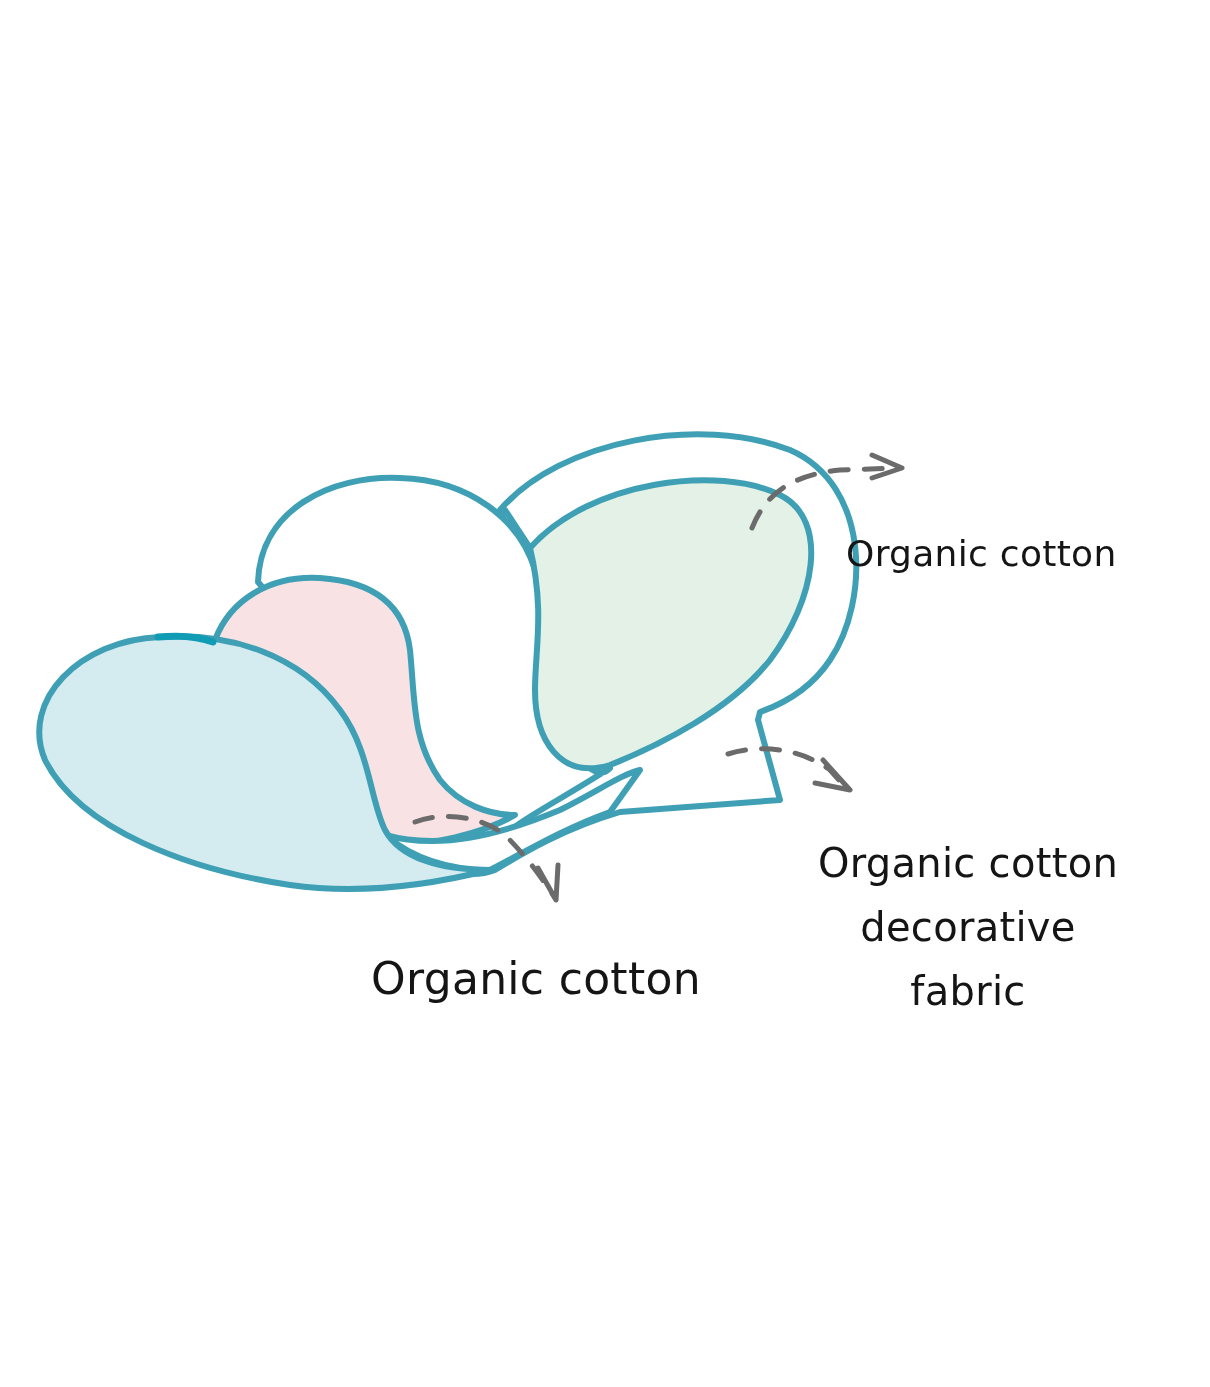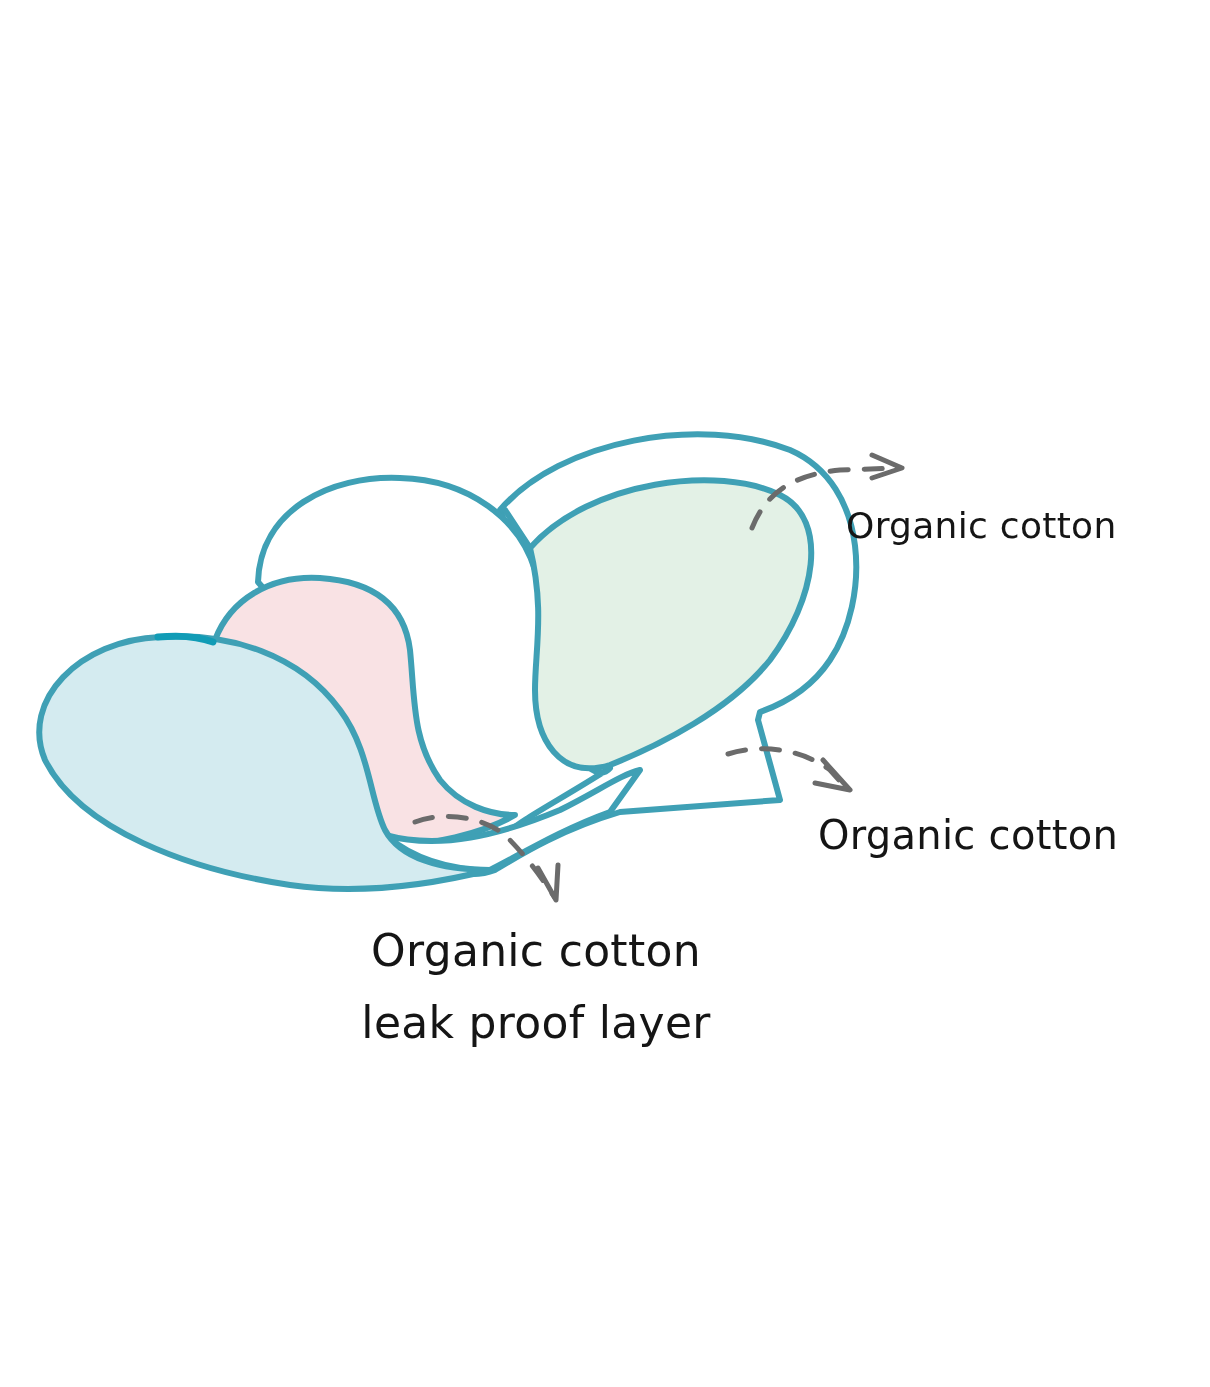--- a/index.html
+++ b/index.html
@@ -1,20 +1,20 @@
 <!DOCTYPE html>
 <html><head>
 <meta charset="utf-8">
 <style>
   html, body { margin: 0; padding: 0; background: #ffffff; }
   body { width: 1210px; height: 1387px; position: relative; overflow: hidden;
          font-family: "DejaVu Sans", sans-serif; }
   #diagram { position: absolute; left: 0; top: 0; width: 1210px; height: 1387px; }
   .label { position: absolute; color: #151515; text-align: center; white-space: nowrap;
-           font-family: "DejaVu Sans", sans-serif; letter-spacing: 0.3px; }
+           font-family: "DejaVu Sans", sans-serif; letter-spacing: 0.3px; margin-top: 28px; }
   .label span { display: block; }
   #label-absorbent { left: 846px; top: 497px; width: 330px; font-size: 36px; line-height: 58px; text-align: left; }
   #label-decorative { left: 780px; top: 803px; width: 376px; font-size: 40px; line-height: 64px; }
   #label-leakproof { left: 320px; top: 915px; width: 432px; font-size: 44px; line-height: 72px; }
 </style>
 </head>
 <body>
 
 <svg id="diagram" viewBox="0 0 1210 1387" xmlns="http://www.w3.org/2000/svg">
   <g fill="none" stroke="#3fa0b5" stroke-width="6" stroke-linejoin="round" stroke-linecap="round">
@@ -90,18 +90,19 @@
     <path d="M 538 868 L 556 900 L 558 865"></path>
   </g>
 </svg>
 
 <div class="label" id="label-absorbent">
   <span>Organic cotton</span>
 </div>
 
 <div class="label" id="label-decorative">
   <span>Organic cotton</span>
+  <span>decorative</span>
+  <span>fabric</span>
 </div>
 
 <div class="label" id="label-leakproof">
   <span>Organic cotton</span>
-  <span>leak proof layer</span>
 </div>
 
 </body></html>

